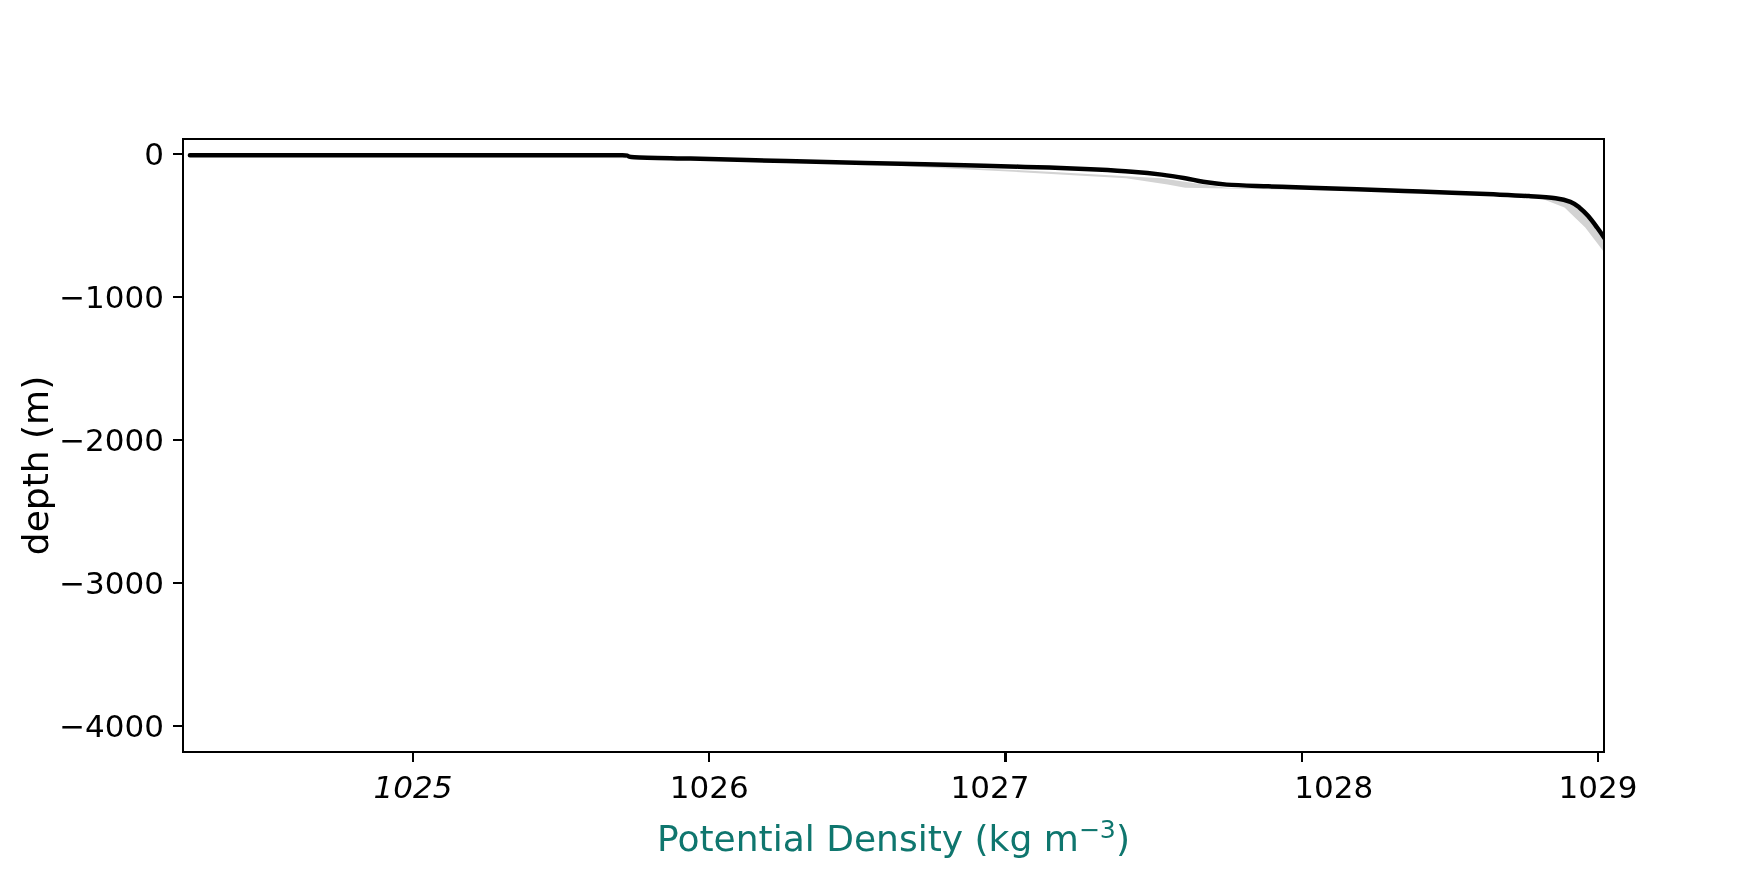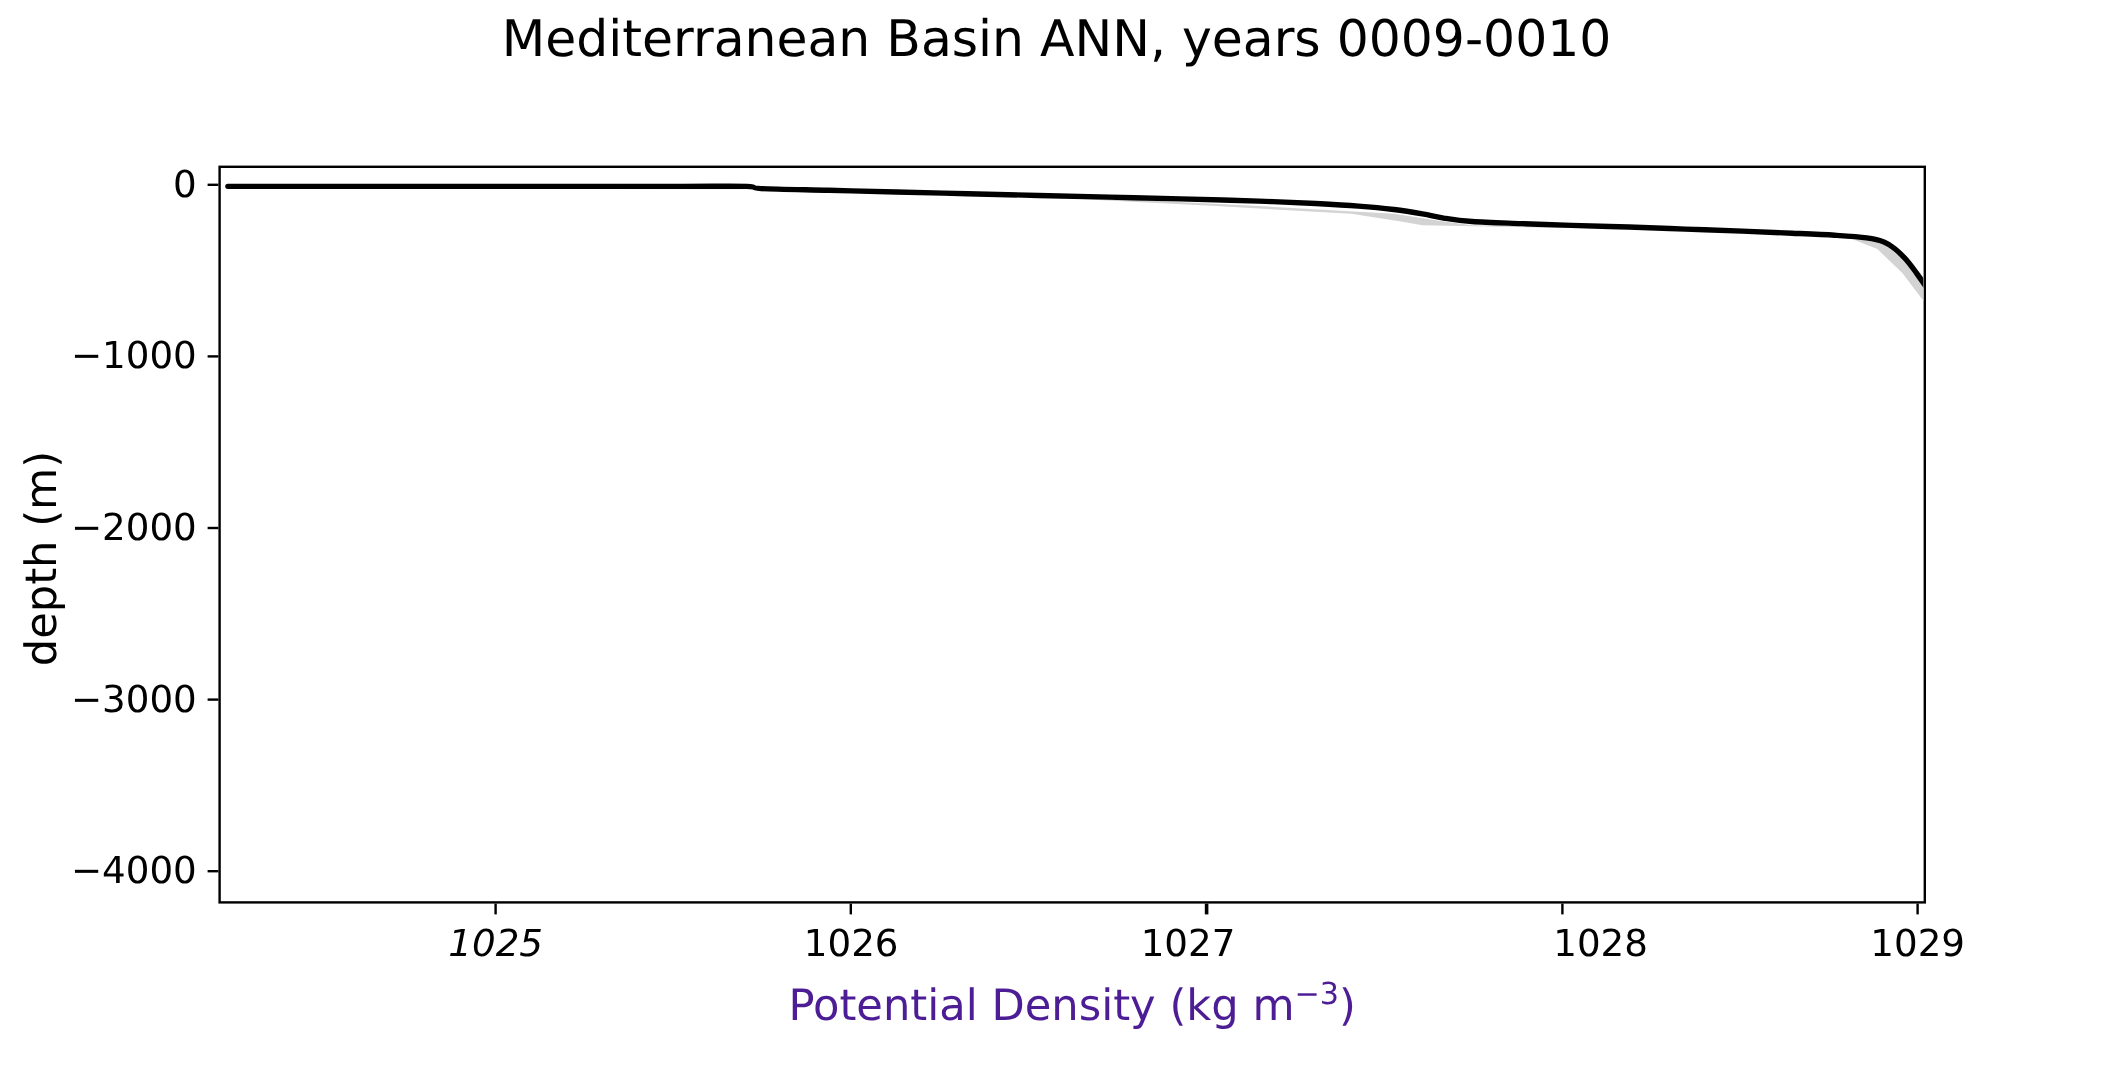--- a/index.html
+++ b/index.html
@@ -101,36 +101,35 @@
     transform: rotate(-90deg);
     white-space: nowrap;
   }
   #xlabel {
     position: absolute;
     left: 182px;
     top: 818px;
     width: 1423px;
     text-align: center;
     font-size: 36px;
-    color: #4c1d95;
+    color: #0f766e;
     white-space: nowrap;
   }
   sup.exp {
     font-size: 0.70em;
     vertical-align: super;
     line-height: 0;
   }
 </style>
 </head>
 <body>
 
 <div id="figure">
 
   <div class="title-block">
-    <div class="title-line">Mediterranean Basin ANN, years 0009-0010</div>
   </div>
 
   <div id="plot-area">
     <svg id="plot-svg" width="1419" height="611" viewBox="0 0 1419 611">
       <g>
         <path id="band-path" fill="#d3d3d3" stroke="none" d="M 5.92 15.30 L 497.69 18.59 L 672.47 22.88 L 734.68 26.89 L 829.48 31.75 L 942.05 38.19 L 983.52 44.62 L 1001.30 47.77 L 1179.04 50.92 L 1285.69 54.35 L 1356.79 58.21 L 1380.49 67.51 L 1401.23 87.53 L 1421.96 114.71 L 1436.77 147.60 L 1447.14 187.65 L 1456.03 239.14 L 1461.96 296.35 L 1466.99 359.28 L 1469.95 423.64 L 1471.14 459.39 L 1472.92 482.28 L 1475.29 513.74 L 1478.25 553.79 L 1480.03 590.98 L 1481.80 608.14 L 1484.77 608.14 L 1487.14 590.98 L 1488.62 553.79 L 1488.91 513.74 L 1488.62 482.28 L 1488.02 459.39 L 1487.14 423.64 L 1483.58 359.28 L 1478.25 296.35 L 1470.84 239.14 L 1461.96 187.65 L 1451.59 147.60 L 1436.77 114.71 L 1416.04 87.53 L 1398.26 67.51 L 1380.49 58.21 L 1315.32 54.35 L 1214.59 50.92 L 1042.77 47.77 L 1019.07 44.62 L 977.60 38.19 L 865.03 31.75 L 770.23 26.89 L 693.21 22.88 L 515.46 18.59 L 5.92 15.30 Z"></path>
       </g>
       <g>
         <path id="faint-path" fill="none" stroke="#c9c9c9" stroke-width="3" stroke-linecap="round" d="M 5.92 15.30 L 444.36 15.30"></path>
       </g>

